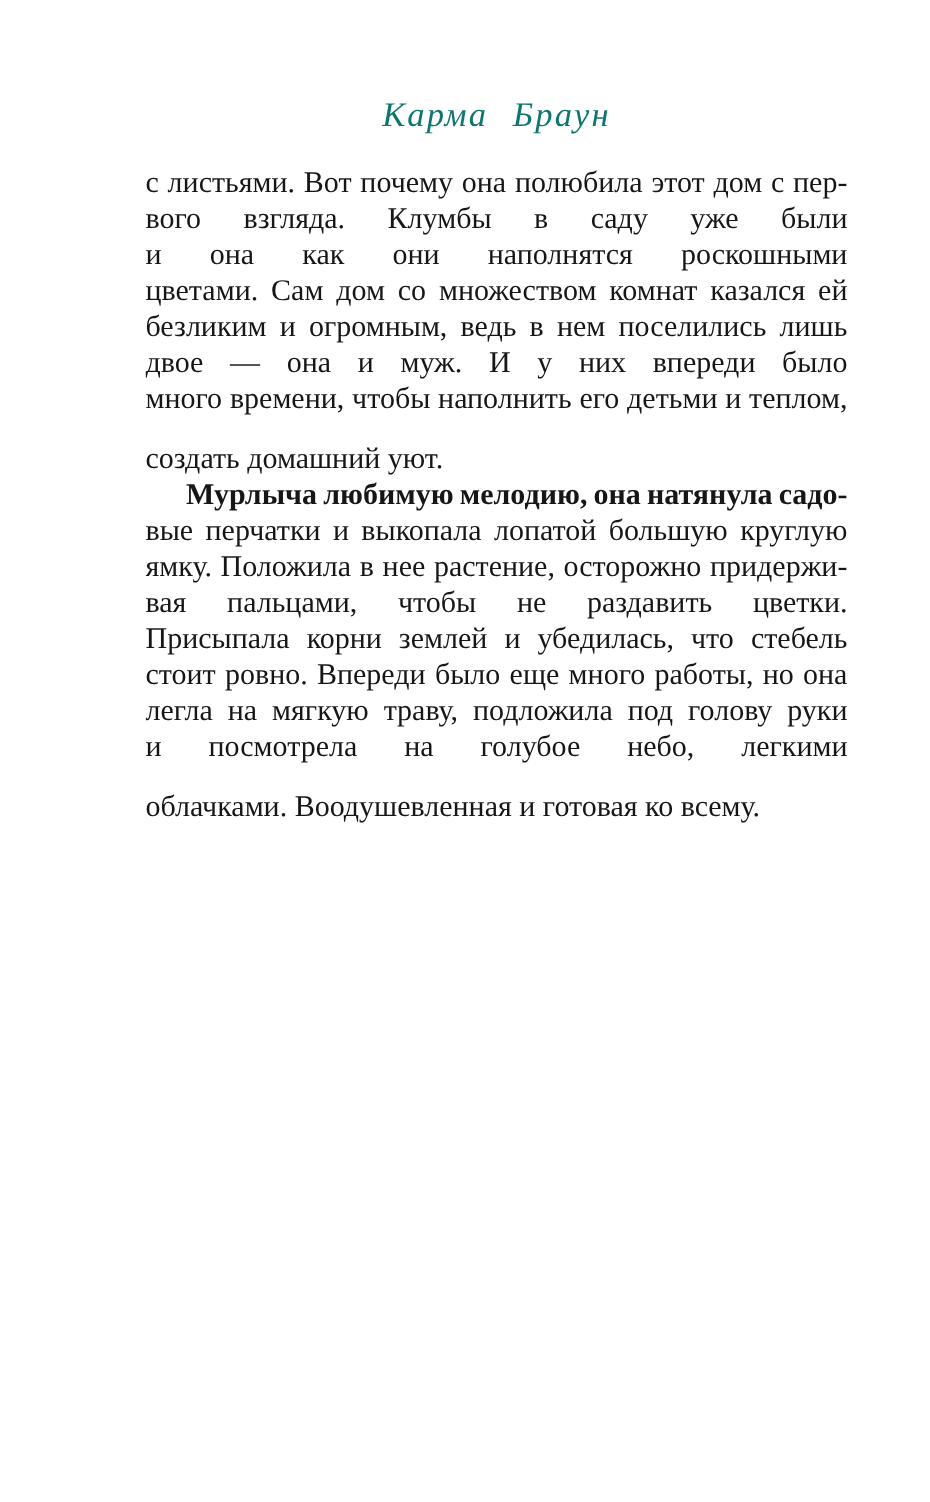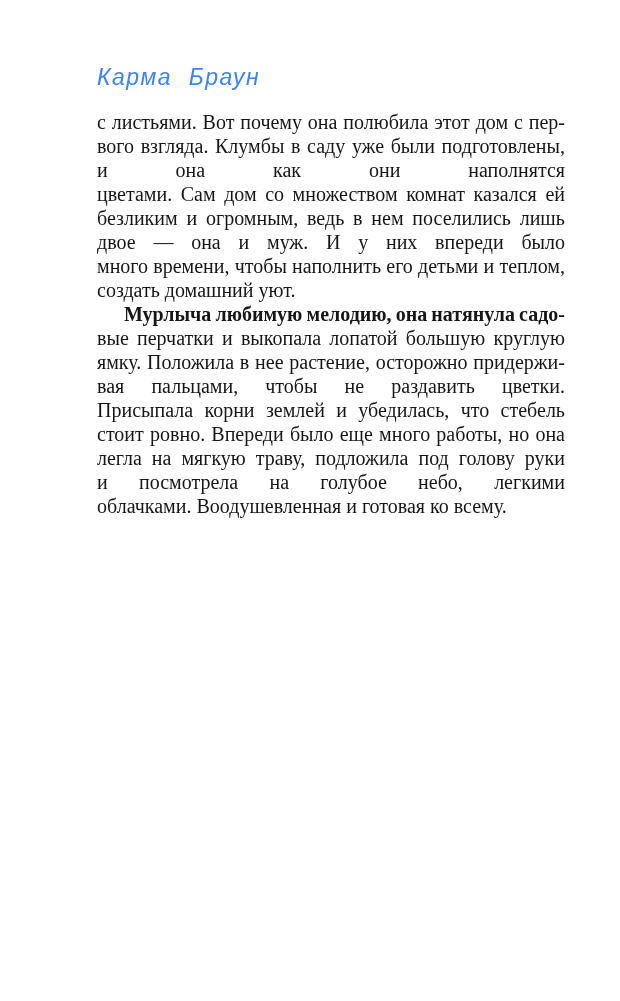--- a/index.html
+++ b/index.html
@@ -13,27 +13,27 @@
     height: 1001px;
     background: #ffffff;
     overflow: hidden;
     font-family: "Liberation Serif", serif;
   }
   .author-head {
     position: absolute;
     top: 64px;
     left: 97px;
     width: 468px;
-    text-align: left;
-    font-family: Liberation Sans, sans-serif;
+    text-align: center;
+    font-family: Liberation Serif, serif;
     font-style: italic;
     font-size: 23px;
     letter-spacing: 1.5px;
     word-spacing: 9px;
-    color: #3b82f6;
+    color: #0f766e;
   }
   .text-block {
     position: absolute;
     top: 110px;
     left: 97px;
     width: 468px;
     font-family: "Liberation Serif", serif;
     font-size: 20px;
     line-height: 24px;
     color: #161616;
@@ -46,34 +46,35 @@
     height: 24px;
     overflow: hidden;
   }
   .line > span { display: inline-block; }
   
   .line-last {
     display: block;
     white-space: pre;
     height: 24px;
     overflow: hidden;
+    margin-top: 16px;
   }
   
   .indent { padding-left: 27px; font-weight: bold; }
 </style>
 </head>
 <body>
 
 <div class="page">
   <div class="author-head">Карма Браун</div>
 
   <div class="text-block">
       <div class="line"><span>с</span><span>листьями.</span><span>Вот</span><span>почему</span><span>она</span><span>полюбила</span><span>этот</span><span>дом</span><span>с</span><span>пер-</span></div>
-      <div class="line"><span>вого</span><span>взгляда.</span><span>Клумбы</span><span>в</span><span>саду</span><span>уже</span><span>были</span><span>подготовлены,</span></div>
-      <div class="line"><span>и</span><span>она</span><span>как</span><span>они</span><span>наполнятся</span></div>
+      <div class="line"><span>вого</span><span>взгляда.</span><span>Клумбы</span><span>в</span><span>саду</span><span>уже</span><span>были</span></div>
+      <div class="line"><span>и</span><span>она</span><span>как</span><span>они</span><span>наполнятся</span><span>роскошными</span></div>
       <div class="line"><span>цветами.</span><span>Сам</span><span>дом</span><span>со</span><span>множеством</span><span>комнат</span><span>казался</span><span>ей</span></div>
       <div class="line"><span>безликим</span><span>и</span><span>огромным,</span><span>ведь</span><span>в</span><span>нем</span><span>поселились</span><span>лишь</span></div>
       <div class="line"><span>двое</span><span>—</span><span>она</span><span>и</span><span>муж.</span><span>И</span><span>у</span><span>них</span><span>впереди</span><span>было</span></div>
       <div class="line"><span>много</span><span>времени,</span><span>чтобы</span><span>наполнить</span><span>его</span><span>детьми</span><span>и</span><span>теплом,</span></div>
       <div class="line-last">создать домашний уют.</div>
       <div class="line indent"><span>Мурлыча</span><span>любимую</span><span>мелодию,</span><span>она</span><span>натянула</span><span>садо-</span></div>
       <div class="line"><span>вые</span><span>перчатки</span><span>и</span><span>выкопала</span><span>лопатой</span><span>большую</span><span>круглую</span></div>
       <div class="line"><span>ямку.</span><span>Положила</span><span>в</span><span>нее</span><span>растение,</span><span>осторожно</span><span>придержи-</span></div>
       <div class="line"><span>вая</span><span>пальцами,</span><span>чтобы</span><span>не</span><span>раздавить</span><span>цветки.</span></div>
       <div class="line"><span>Присыпала</span><span>корни</span><span>землей</span><span>и</span><span>убедилась,</span><span>что</span><span>стебель</span></div>

